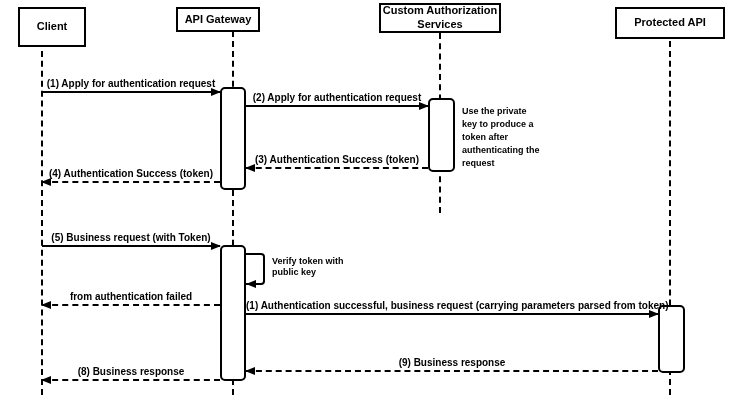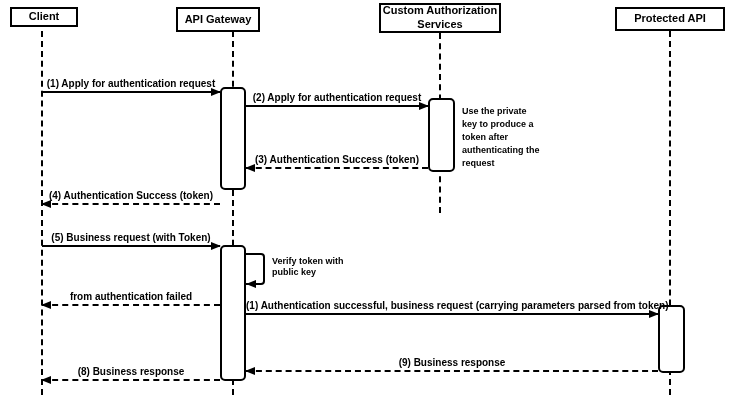--- a/index.html
+++ b/index.html
@@ -116,30 +116,30 @@
   <div class="lifeline" style="left:41px; top:31px; height:364px"></div>
   <div class="lifeline" style="left:232px; top:31px; height:364px"></div>
   <div class="lifeline" style="left:439px; top:33px; height:180px"></div>
   <div class="lifeline" style="left:669px; top:31px; height:364px"></div>
 
   <div class="activation" style="left:220px; top:87px; width:26px; height:103px"></div>
   <div class="activation" style="left:428px; top:98px; width:27px; height:74px"></div>
   <div class="activation" style="left:220px; top:245px; width:26px; height:136px"></div>
   <div class="activation" style="left:658px; top:305px; width:27px; height:68px"></div>
 
-  <div class="actor" style="left:10px; top:7px; width:68px; height:20px">
+  <div class="actor" style="left:18px; top:7px; width:68px; height:40px">
     <span>Client</span>
   </div>
   <div class="actor" style="left:176px; top:7px; width:84px; height:25px">
     <span>API Gateway</span>
   </div>
   <div class="actor" style="left:379px; top:3px; width:122px; height:30px">
     <span>Custom Authorization Services</span>
   </div>
-  <div class="actor" style="left:615px; top:7px; width:110px; height:24px">
+  <div class="actor" style="left:615px; top:7px; width:110px; height:32px">
     <span>Protected API</span>
   </div>
 
   <div class="msg" style="left:42px; top:78px; width:178px">
     <div class="msg-label">(1) Apply for authentication request</div>
     <div class="msg-line">
       <div class="ah-r"></div>
     </div>
   </div>
 
@@ -150,21 +150,21 @@
     </div>
   </div>
 
   <div class="msg" style="left:246px; top:154px; width:182px">
     <div class="msg-label">(3) Authentication Success (token)</div>
     <div class="msg-line dashed">
       <div class="ah-l"></div>
     </div>
   </div>
 
-  <div class="msg" style="left:42px; top:190px; width:178px">
+  <div class="msg" style="left:42px; top:168px; width:178px">
     <div class="msg-label">(4) Authentication Success (token)</div>
     <div class="msg-line dashed">
       <div class="ah-l"></div>
     </div>
   </div>
 
   <div class="msg" style="left:42px; top:232px; width:178px">
     <div class="msg-label">(5) Business request (with Token)</div>
     <div class="msg-line">
       <div class="ah-r"></div>

